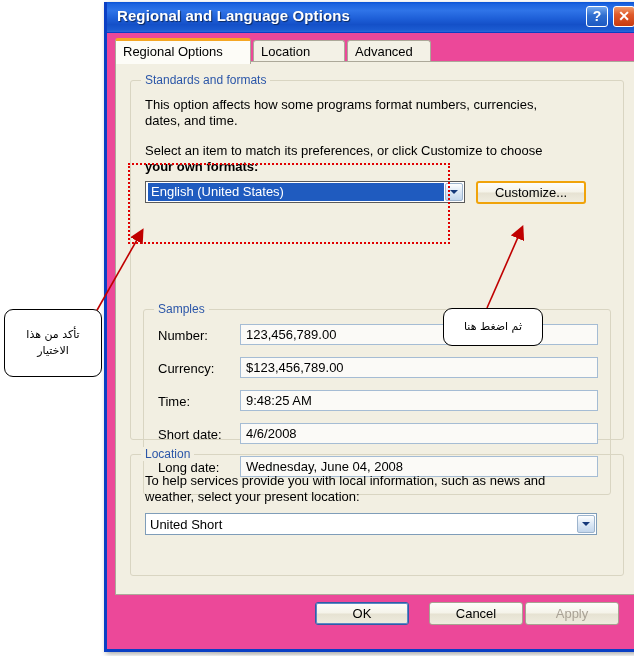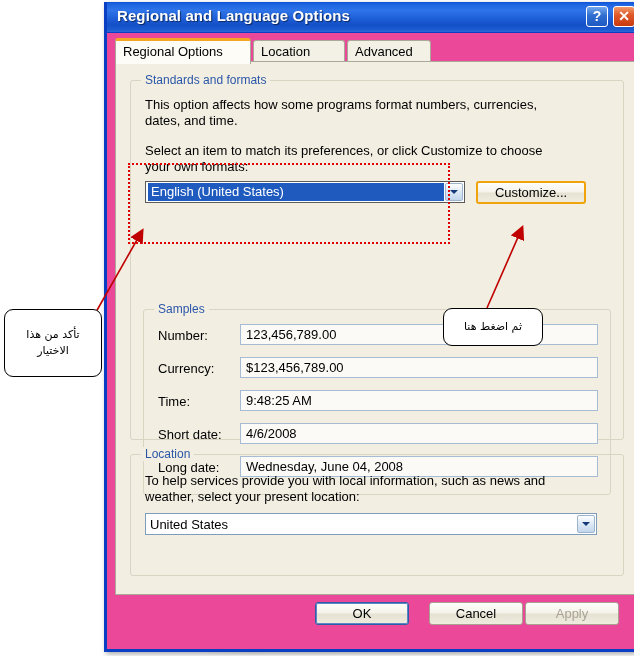--- a/index.html
+++ b/index.html
@@ -245,21 +245,21 @@
 
   <div id="tabpage">
 
     <div class="group" id="group-standards">
       <div class="group-title">Standards and formats</div>
 
       <div class="body-text" style="left:14px;top:16px;width:460px;">This option affects how some programs format numbers, currencies,</div>
       <div class="body-text" style="left:14px;top:32px;width:460px;">dates, and time.</div>
 
       <div class="body-text" style="left:14px;top:62px;width:470px;">Select an item to match its preferences, or click Customize to choose</div>
-      <div class="body-text" style="left:14px;top:78px;width:470px;">your own formats:</div>
+      <div class="body-text" style="left:14px;top:78px;width:470px;font-weight:bold;">your own formats:</div>
 
       <div class="combo selected" style="left:14px;top:100px;width:320px;">
         <div class="val">English (United States)</div>
         <div class="arrowbox"></div>
       </div>
 
       <div class="xpbtn hot" style="left:345px;top:100px;width:110px;">Customize...</div>
 
       <div id="group-samples">
         <div class="group-title">Samples</div>
@@ -281,21 +281,21 @@
       </div>
     </div>
 
     <div class="group" id="group-location">
       <div class="group-title">Location</div>
 
       <div class="body-text" style="left:14px;top:18px;width:470px;">To help services provide you with local information, such as news and</div>
       <div class="body-text" style="left:14px;top:34px;width:470px;">weather, select your present location:</div>
 
       <div class="combo" style="left:14px;top:58px;width:452px;">
-        <div class="val">United States</div>
+        <div class="val">United Short</div>
         <div class="arrowbox"></div>
       </div>
     </div>
 
   </div>
 
   <div id="btnrow">
     <div class="xpbtn default" style="left:208px;top:0;width:94px;">OK</div>
     <div class="xpbtn" style="left:313px;top:0;width:94px;margin-left:9px;">Cancel</div>
     <div class="xpbtn disabled" style="left:418px;top:0;width:94px;">Apply</div>

